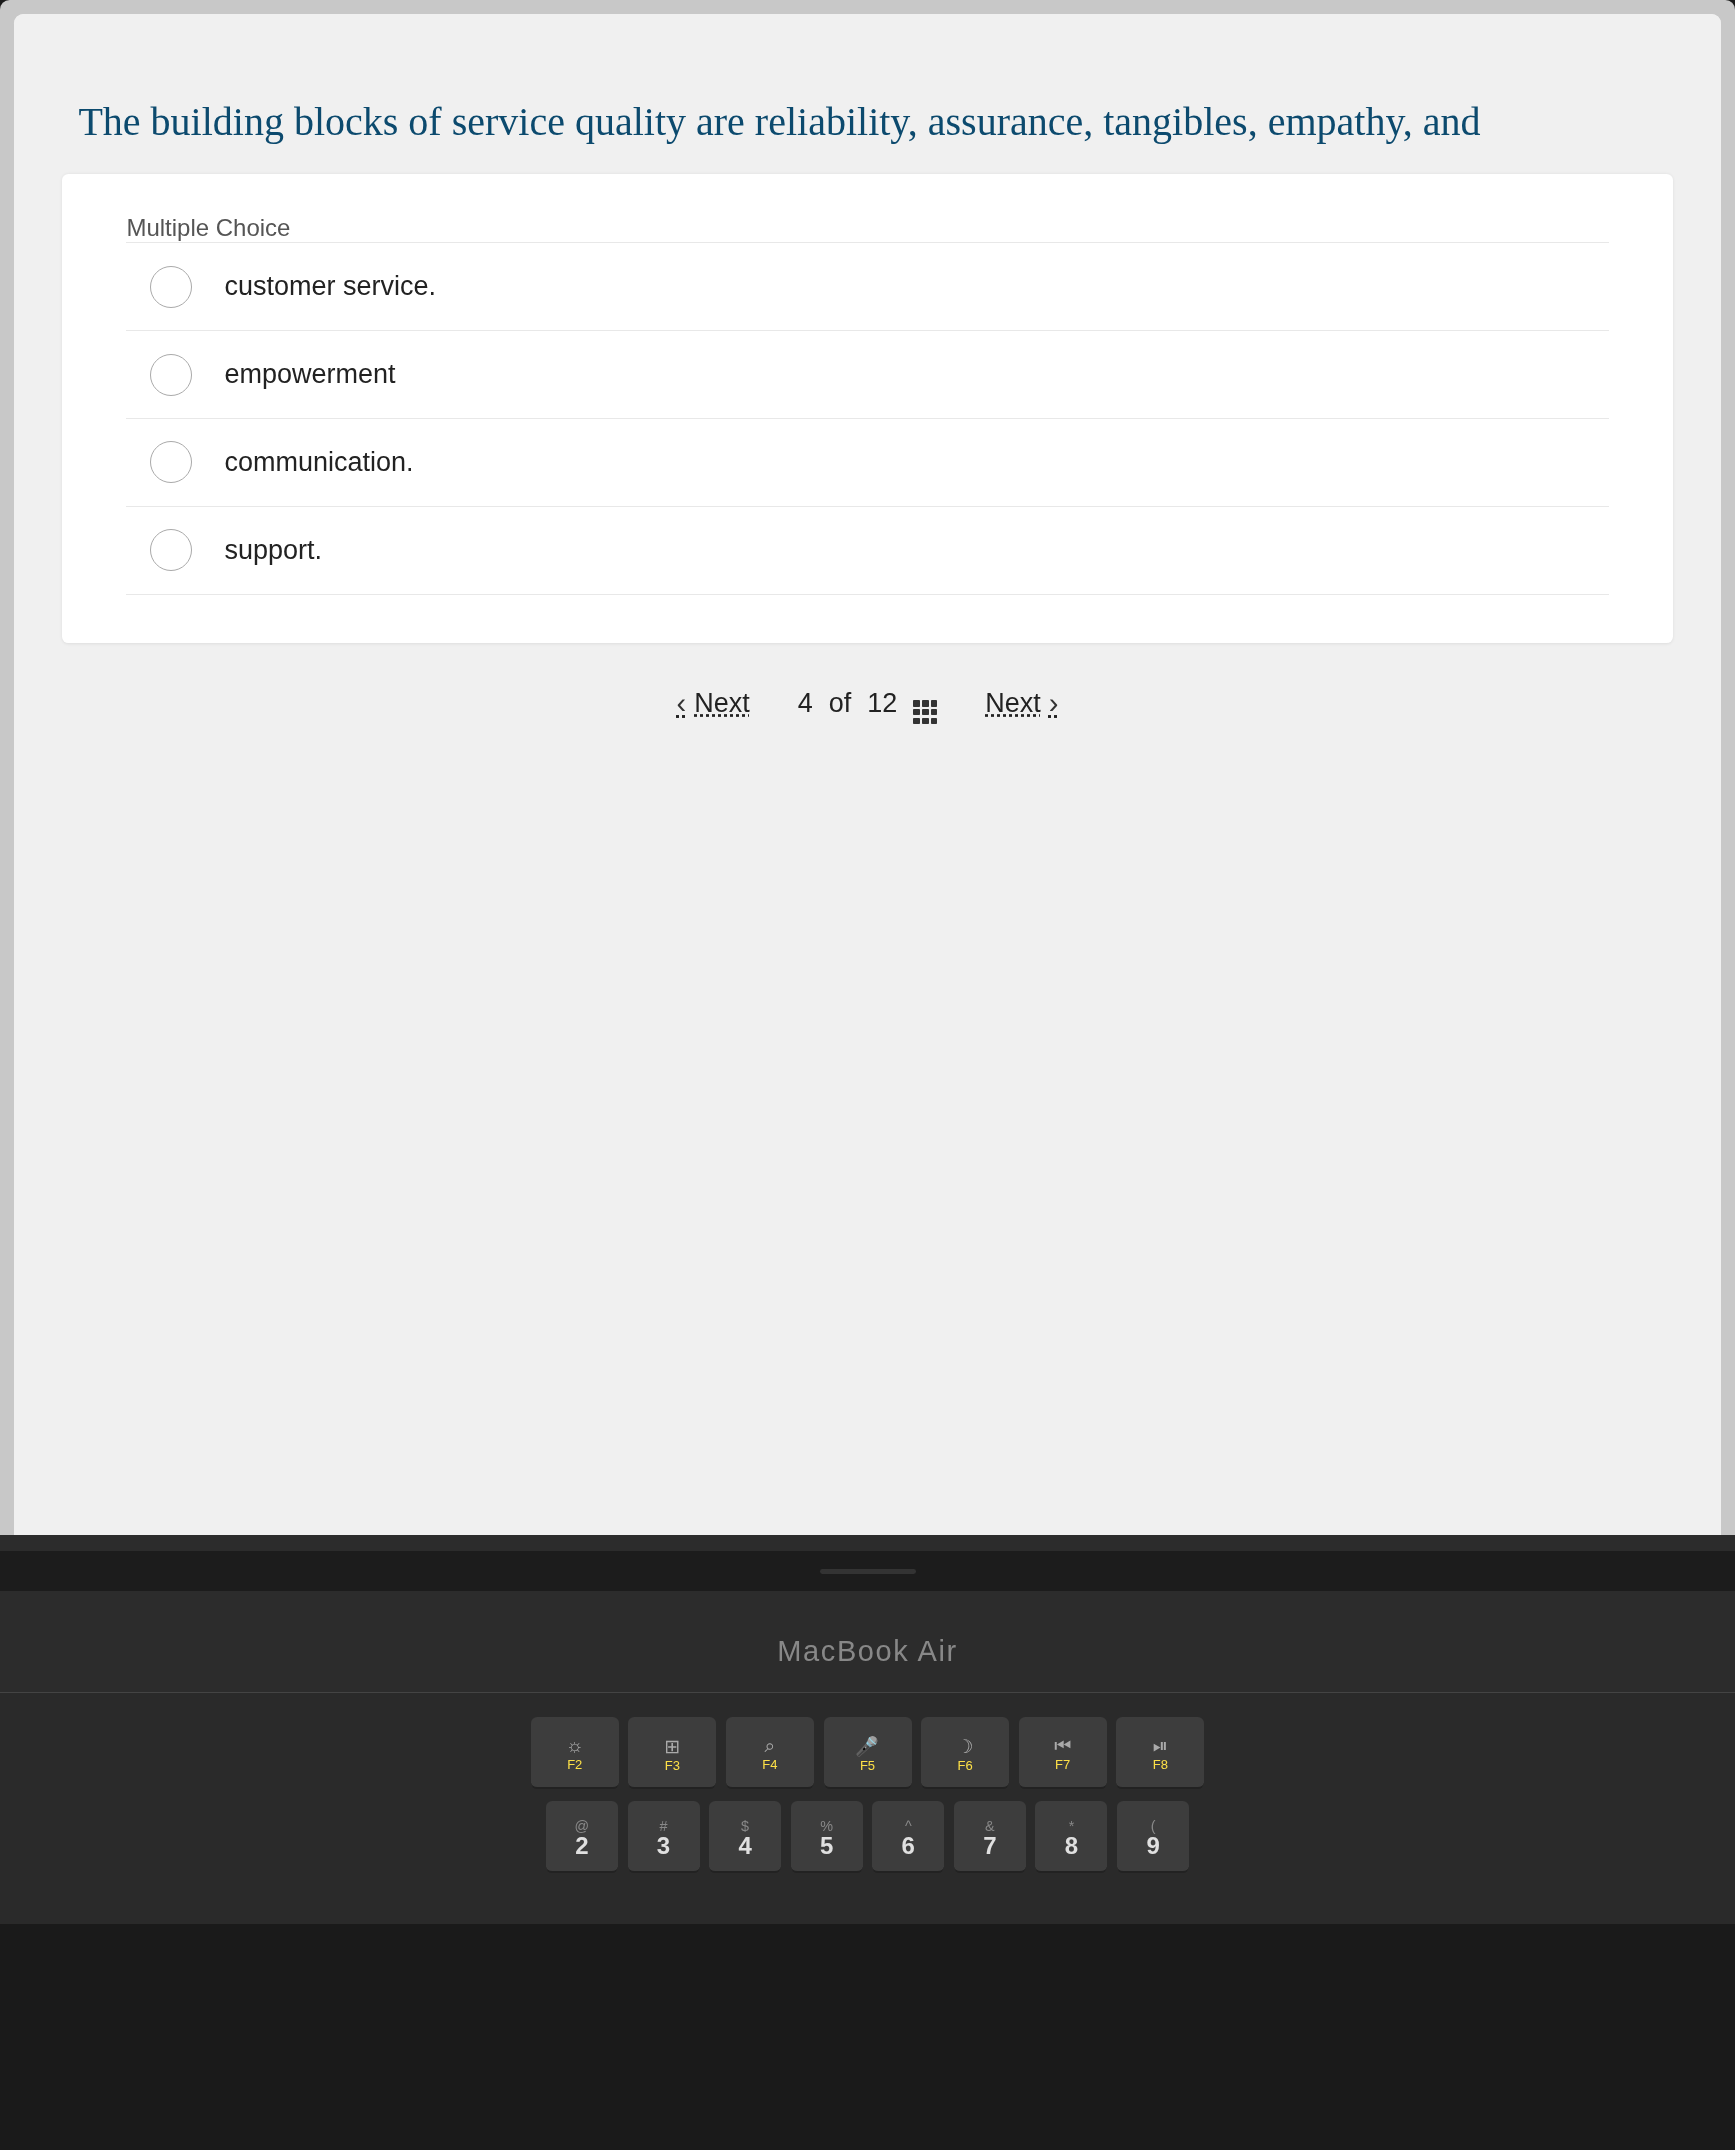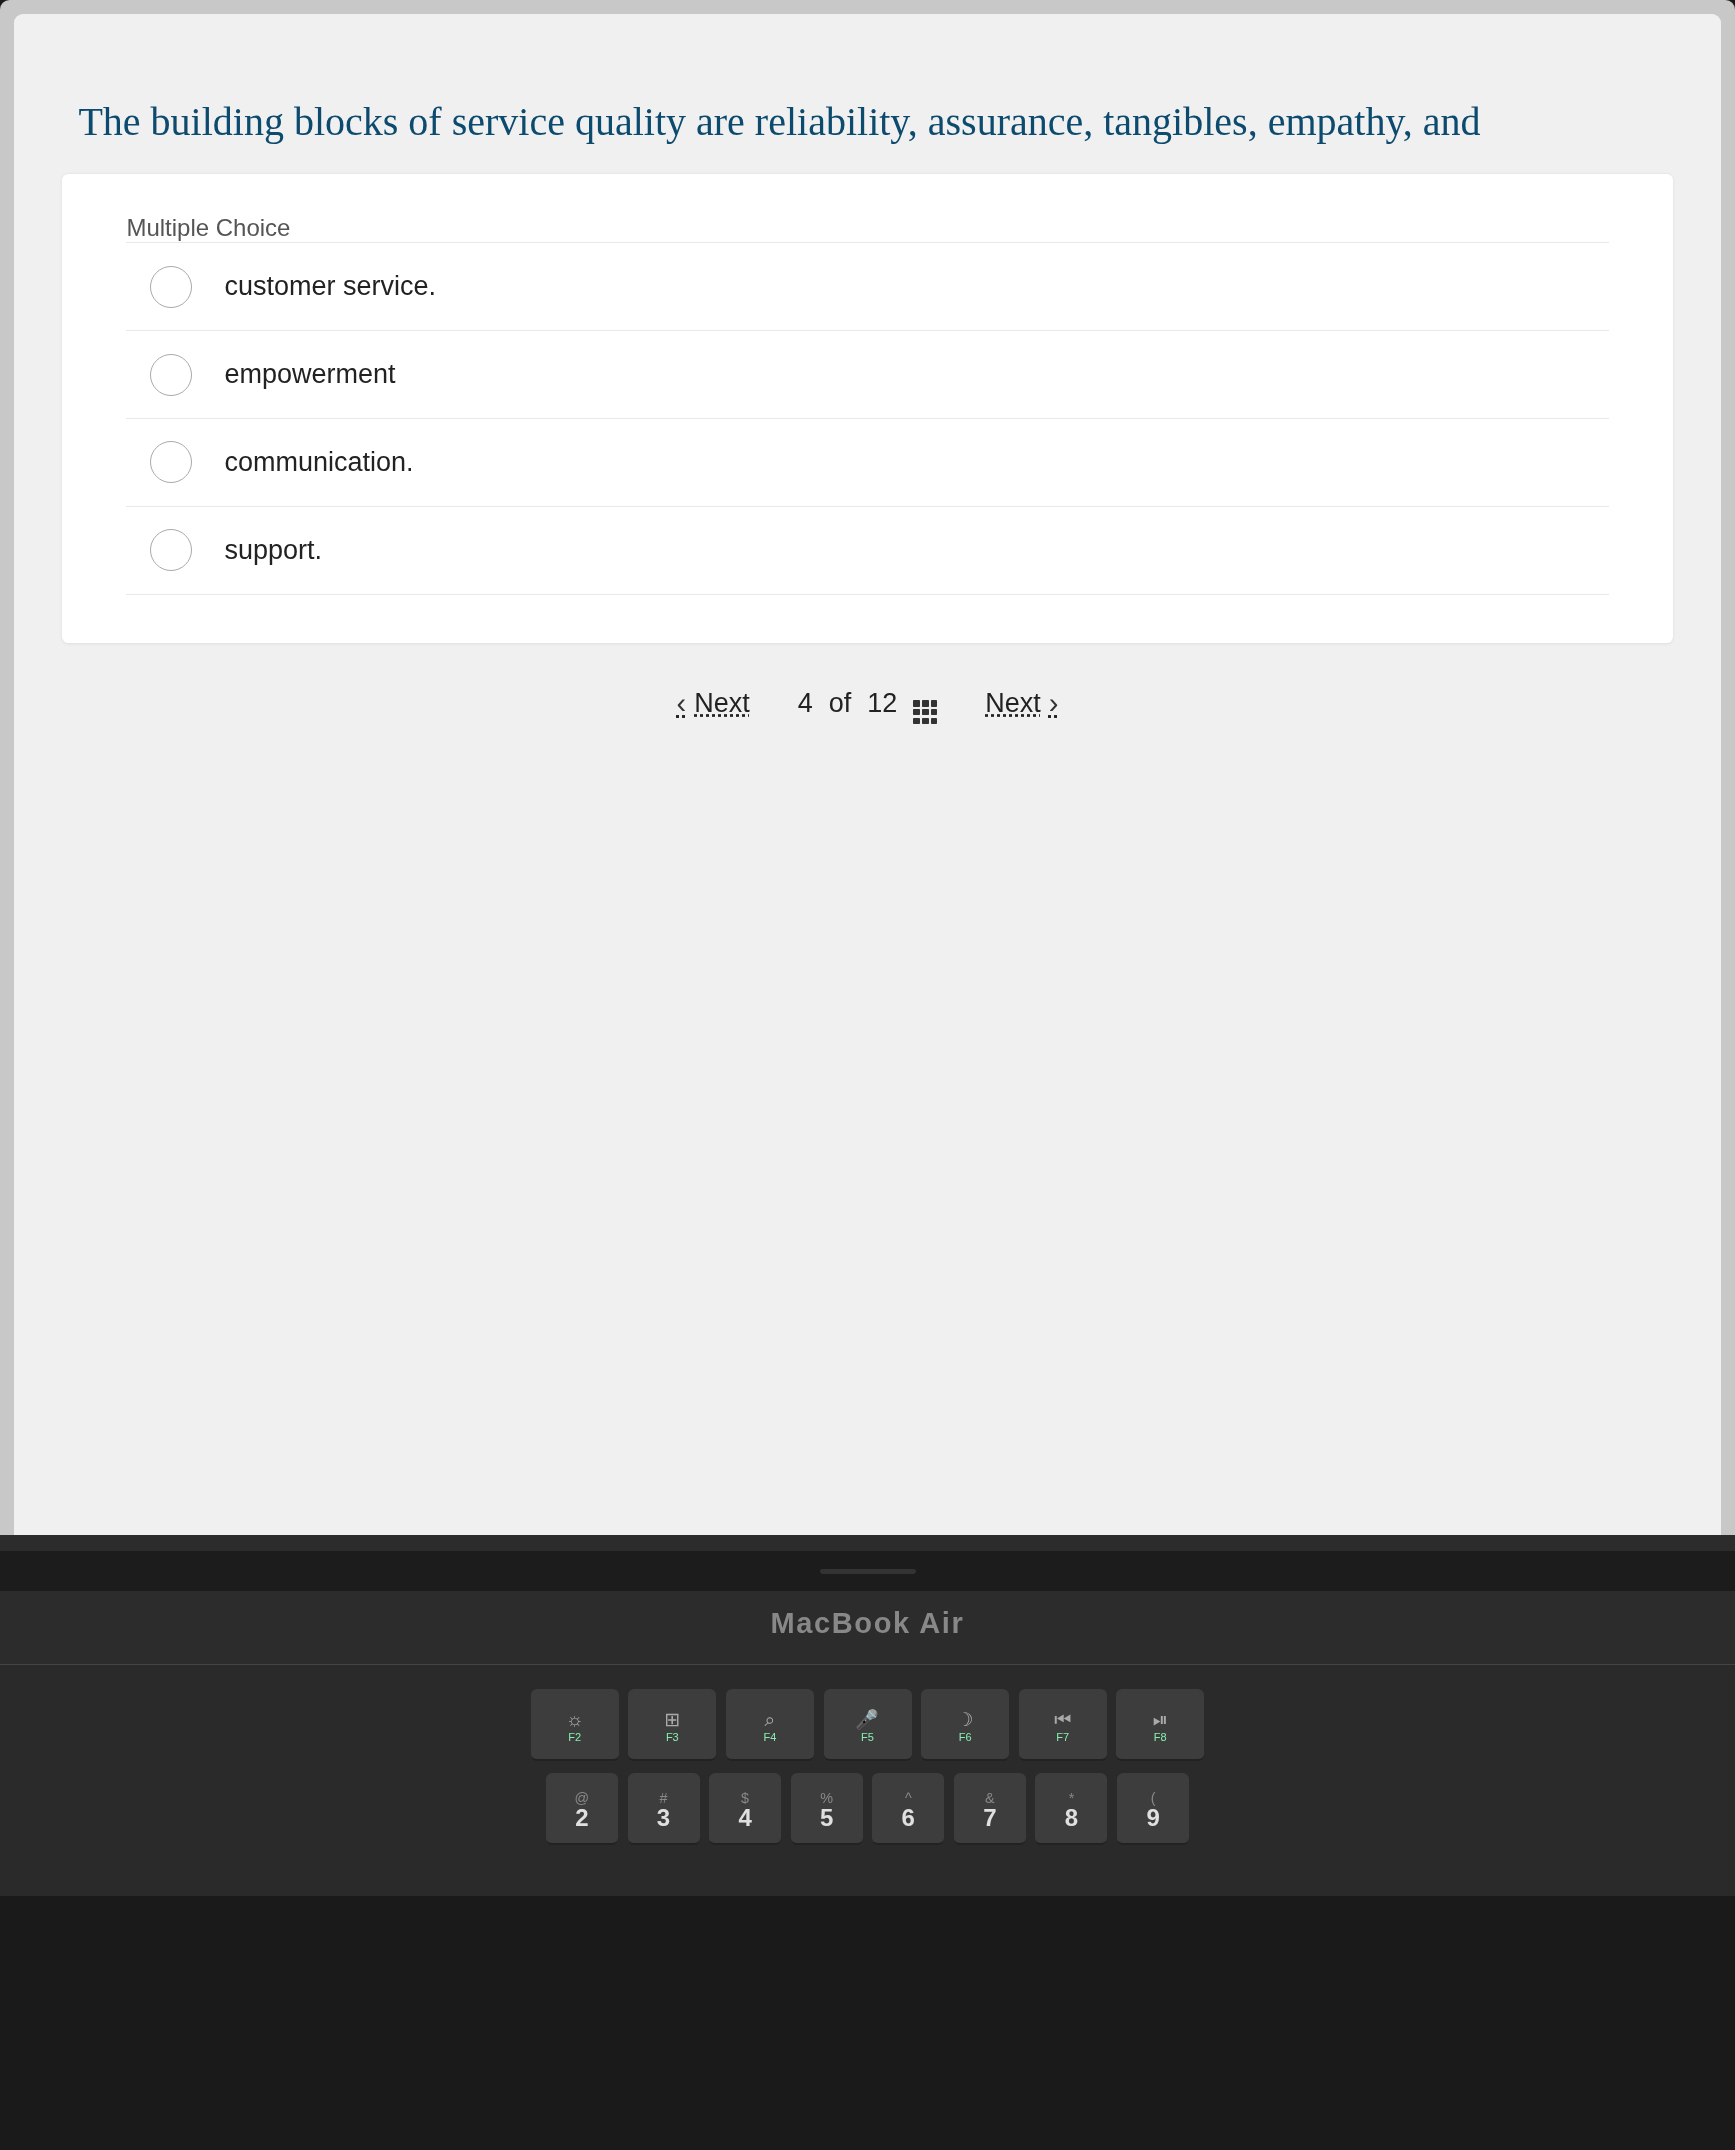--- a/index.html
+++ b/index.html
@@ -136,23 +136,24 @@
       width: 100%;
       display: flex;
       flex-direction: column;
       align-items: center;
       padding-top: 16px;
     }
 
     .macbook-label {
       color: #888;
       font-size: 29px;
-      font-weight: 700;
+      font-weight: 400;
       letter-spacing: 1.6px;
       padding: 16px 0 24px 0;
+      margin-top: 28px;
     }
 
     
     .keyboard {
       background: #2a2a2a;
       width: 100%;
       padding: 24px 32px 40px 32px;
       border-top: 1.6px solid #444;
     }
 
@@ -188,22 +189,22 @@
       line-height: 1;
     }
 
     .key-sub {
       font-size: 14.4px;
       color: #888;
       margin-top: 1.6px;
     }
 
     .key-fn-label {
-      font-size: 11px;
-      color: #86efac;
+      font-size: 13px;
+      color: #fde047;
       text-align: center;
     }
 
     .key-symbol {
       font-size: 19px;
       color: #aaa;
     }
 
     
     .screen-wrap {

